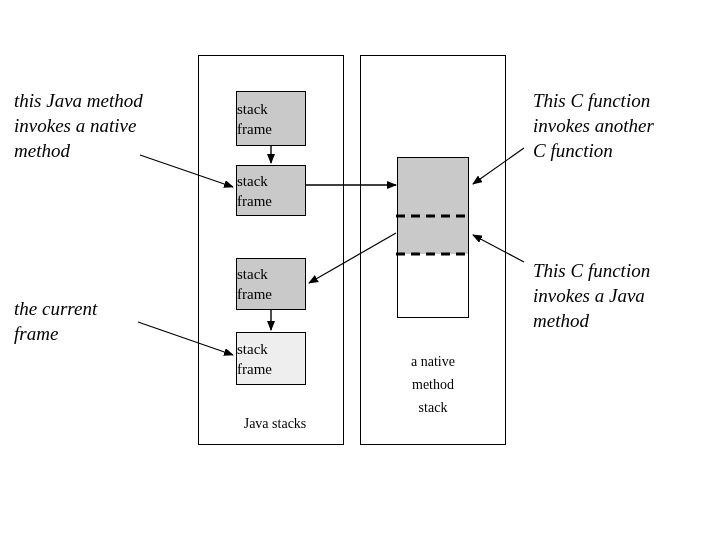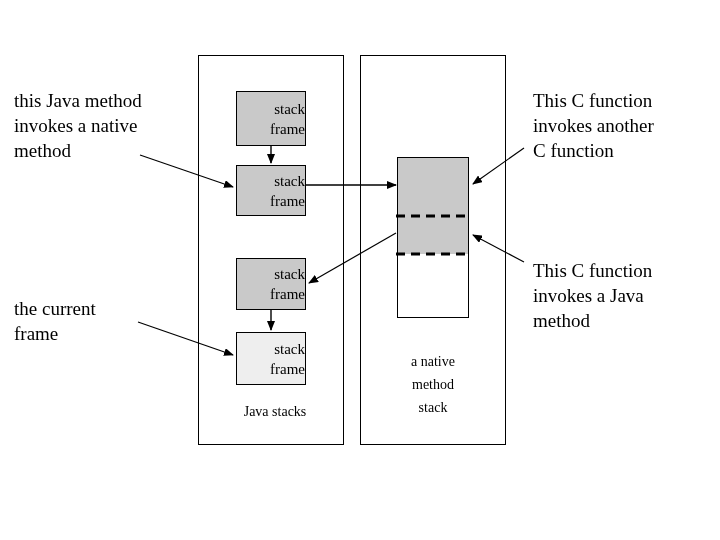--- a/index.html
+++ b/index.html
@@ -18,20 +18,21 @@
   svg.layer {
     position: absolute;
     left: 0;
     top: 0;
     width: 720px;
     height: 540px;
     pointer-events: none;
   }
   .annot {
     position: absolute;
+    font-style: italic;
     font-size: 19px;
     line-height: 25px;
     color: #000000;
     white-space: pre-line;
   }
   #annot-java-invokes-native { left: 14px; top: 88px; width: 200px; }
   #annot-current-frame       { left: 14px; top: 296px; width: 180px; }
   #annot-c-invokes-c         { left: 533px; top: 88px; width: 180px; }
   #annot-c-invokes-java      { left: 533px; top: 258px; width: 180px; }
 
@@ -48,21 +49,21 @@
     position: absolute;
     border: 1px solid #000000;
     box-sizing: border-box;
     display: flex;
     flex-direction: column;
     align-items: center;
     justify-content: center;
     font-size: 15px;
     line-height: 20px;
     color: #000000;
-    text-align: right;
+    text-align: left;
   }
   #stack-frame-1 { left: 236px; top: 91px;  width: 70px; height: 55px;  background: #c9c9c9; }
   #stack-frame-2 { left: 236px; top: 165px; width: 70px; height: 51px;  background: #c9c9c9; }
   #stack-frame-3 { left: 236px; top: 258px; width: 70px; height: 52px;  background: #c9c9c9; }
   #stack-frame-4 { left: 236px; top: 332px; width: 70px; height: 53px;  background: #eeeeee; }
 
   
   #native-inner-box {
     position: absolute;
     left: 397px;
@@ -98,21 +99,21 @@
   }
 
   .caption {
     position: absolute;
     font-size: 14px;
     line-height: 23px;
     text-align: center;
     color: #000000;
     white-space: pre-line;
   }
-  #caption-java-stacks  { left: 198px; top: 400px; width: 154px; }
+  #caption-java-stacks  { left: 198px; top: 412px; width: 154px; }
   #caption-native-stack { left: 360px; top: 350px; width: 146px; }
 </style>
 </head>
 <body>
 
 <div id="canvas">
 
   <div class="container-box" id="java-stacks-container"></div>
   <div class="container-box" id="native-stack-container"></div>
 

